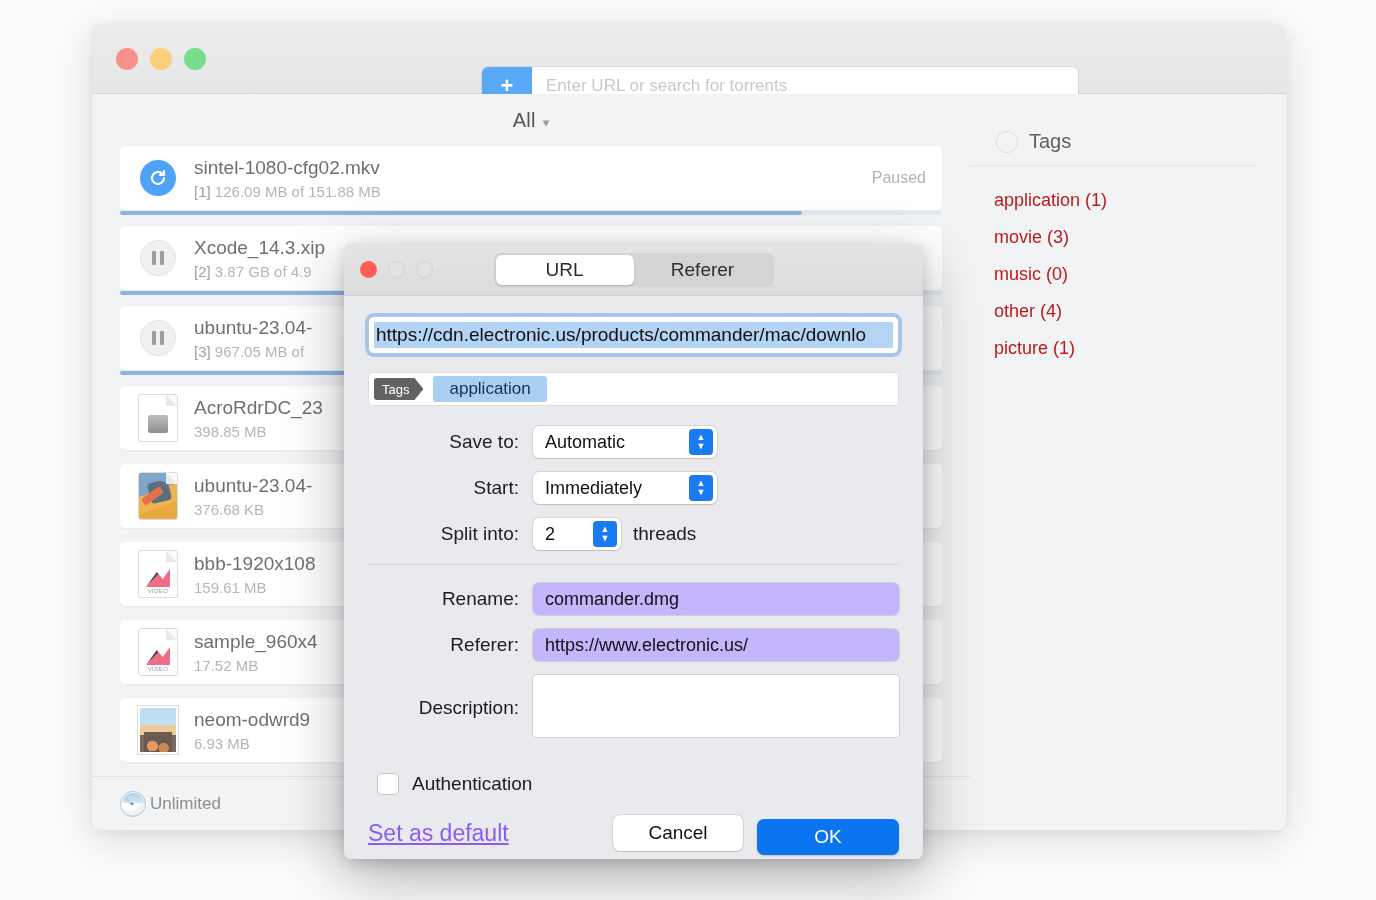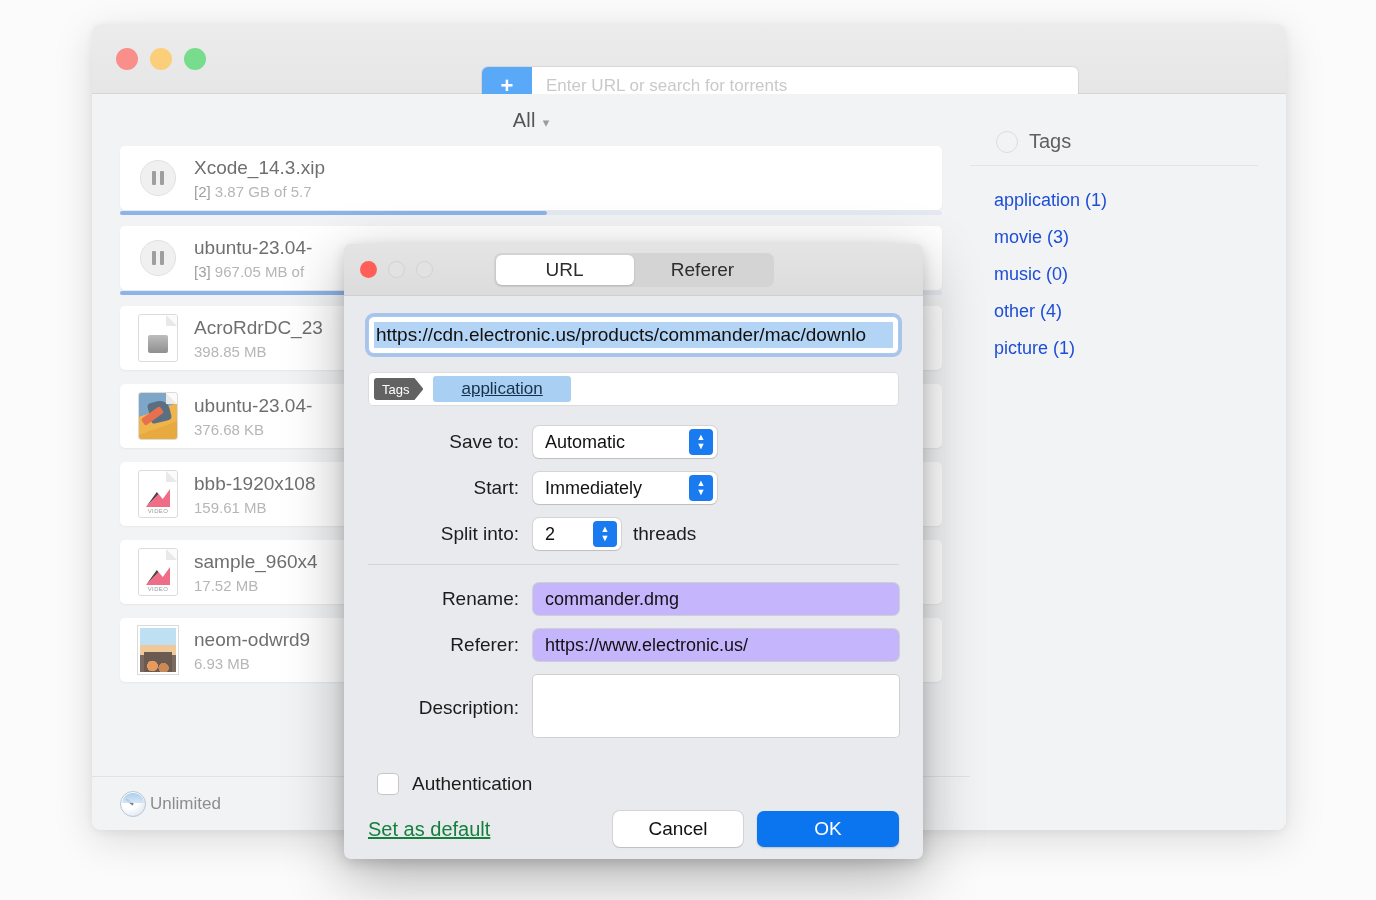--- a/index.html
+++ b/index.html
@@ -302,21 +302,21 @@
   }
   .side-circle {
     width: 22px; height: 22px; border-radius: 50%;
     border: 1.5px solid #dcdcdc;
     margin-right: 11px;
   }
   .side-title { font-size: 20px; color: #606060; }
   .tag-list { padding: 16px 0 0 24px; }
   .tag-item {
     font-size: 18px;
-    color: #1d4ed8;
+    color: #b91c1c;
     padding: 8px 0;
     white-space: nowrap;
   }
 
   
   .dialog {
     position: absolute;
     left: 344px;
     top: 244px;
     width: 579px;
@@ -411,23 +411,22 @@
     display: flex; align-items: center;
     padding: 0 14px 0 8px;
     clip-path: polygon(0 0, calc(100% - 9px) 0, 100% 50%, calc(100% - 9px) 100%, 0 100%);
     border-radius: 3px;
     margin-right: 10px;
   }
   .tag-chip {
     background: #a9d0f2;
     color: #15304d;
     font-size: 17px;
-    padding: 3px 28px;
+    padding: 3px 16px;
     border-radius: 3px;
-    text-decoration: underline;
   }
 
   .form-rows { padding: 0 0 6px 0; }
   .frow {
     display: flex;
     align-items: center;
     margin-bottom: 14px;
   }
   .flabel {
     width: 165px;
@@ -503,22 +502,22 @@
     cursor: pointer;
   }
   .auth-label { font-size: 19px; color: #1c1c1c; }
 
   .dlg-footer {
     display: flex;
     align-items: center;
     padding: 16px 24px 20px 24px;
   }
   .link-default {
-    font-size: 20px;
-    color: #15803d;
+    font-size: 23px;
+    color: #8b5cf6;
     text-decoration: underline;
     cursor: pointer;
   }
   .footer-spacer { flex: 1; }
   .btn {
     height: 36px;
     border-radius: 7px;
     font-size: 19px;
     display: flex; align-items: center; justify-content: center;
     cursor: pointer;
@@ -528,20 +527,21 @@
     background: #fff;
     color: #111;
     box-shadow: 0 1px 1px rgba(0,0,0,0.1), 0 0 0 1px #d5d5d5;
     margin-right: 14px;
   }
   .btn-ok {
     width: 142px;
     background: #0b74ef;
     color: #fff;
     box-shadow: 0 1px 2px rgba(0,0,0,0.18);
+    margin-top: 8px;
   }
 </style>
 </head>
 <body>
 
 <div class="app-window">
 
   <div class="titlebar">
     <div class="traffic">
       <div class="tl tl-red"></div>
@@ -559,35 +559,56 @@
     <div class="main-col">
 
       <div class="filter-bar">
         <div>
           <span class="filter-label">All</span><span class="chev">▾</span>
         </div>
       </div>
 
       <div class="list">
 
+        <div class="row has-bar">
+          <div class="row-icon">
+            <div class="circ-blue circ-icon">
+              <svg width="20" height="20" viewBox="0 0 20 20" fill="none">
+                <path d="M16 10a6 6 0 1 1-1.8-4.3" stroke="#fff" stroke-width="2.2" stroke-linecap="round"></path>
+                <path d="M16 3v4h-4" stroke="#fff" stroke-width="2.2" stroke-linecap="round" stroke-linejoin="round"></path>
+              </svg>
+            </div>
+          </div>
+          <div class="row-text">
+            <div class="row-name">sintel-1080-cfg02.mkv</div>
+            <div class="row-sub">
+              <span class="idx">[1]</span>
+              <span>126.09 MB of 151.88 MB</span>
+            </div>
+          </div>
+          <div class="row-status">Paused</div>
+          <div class="progress">
+              <span style="width:83%"></span>
+            </div>
+        </div>
 
         <div class="row has-bar">
           <div class="row-icon">
             <div class="circ-gray circ-icon">
               <span class="pause-bars">
                   <i></i>
                   <i></i>
                 </span>
             </div>
           </div>
           <div class="row-text">
             <div class="row-name">Xcode_14.3.xip</div>
             <div class="row-sub">
               <span class="idx">[2]</span>
-              <span>3.87 GB of 5.7</span>
+              <span>3.87 GB of 4.9</span>
             </div>
           </div>
           <div class="progress">
               <span style="width:52%"></span>
             </div>
         </div>
 
         <div class="row has-bar">
           <div class="row-icon">
             <div class="circ-gray circ-icon">

